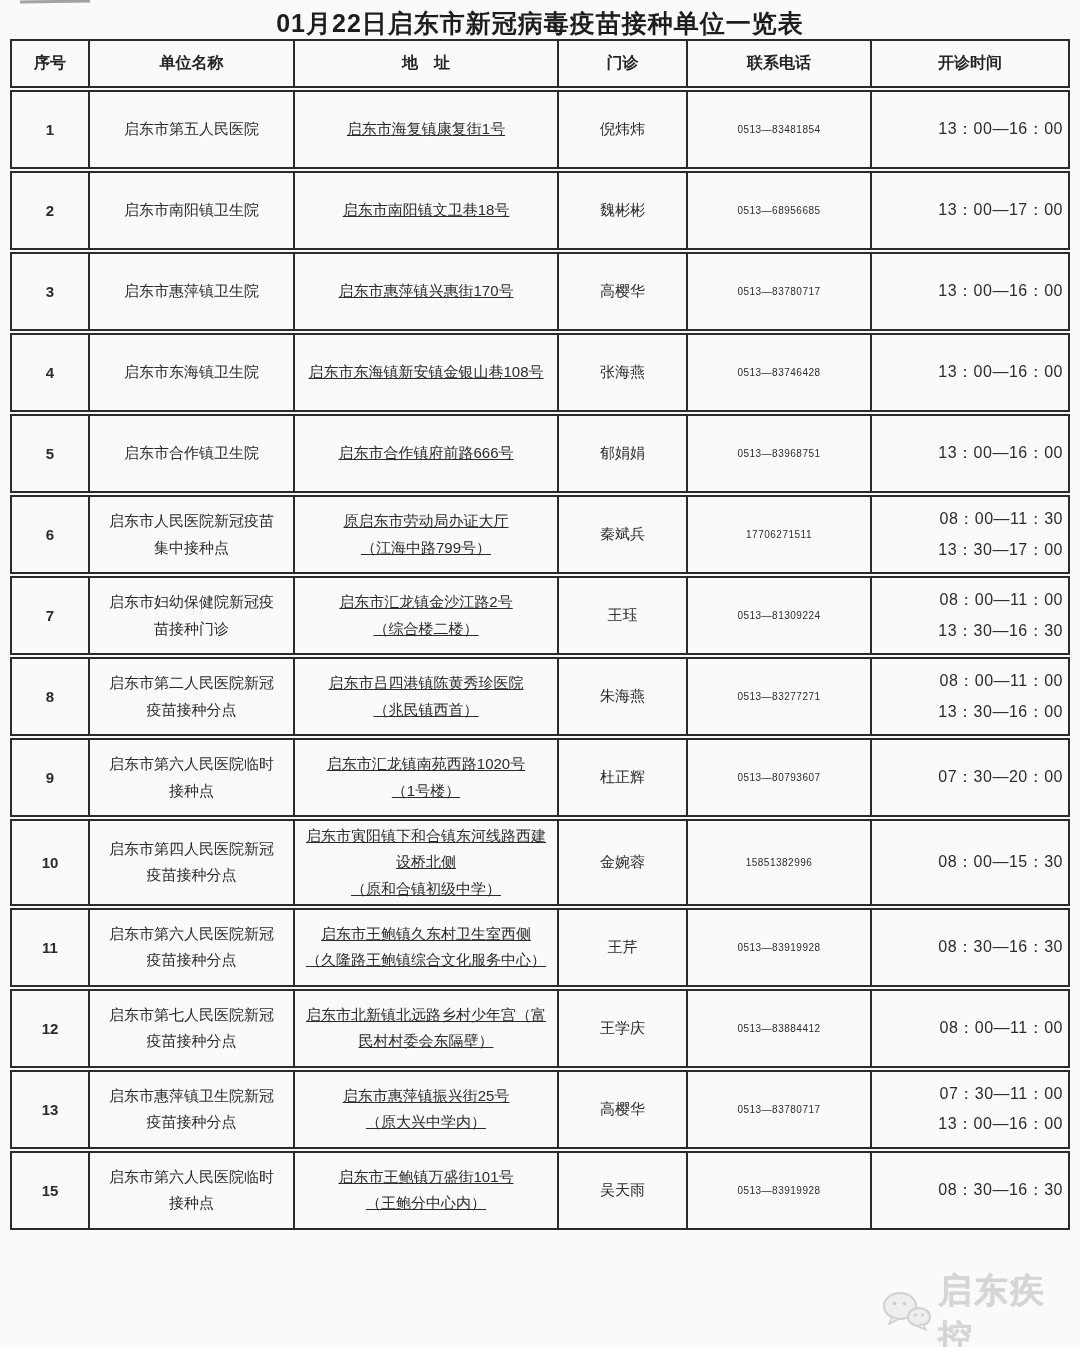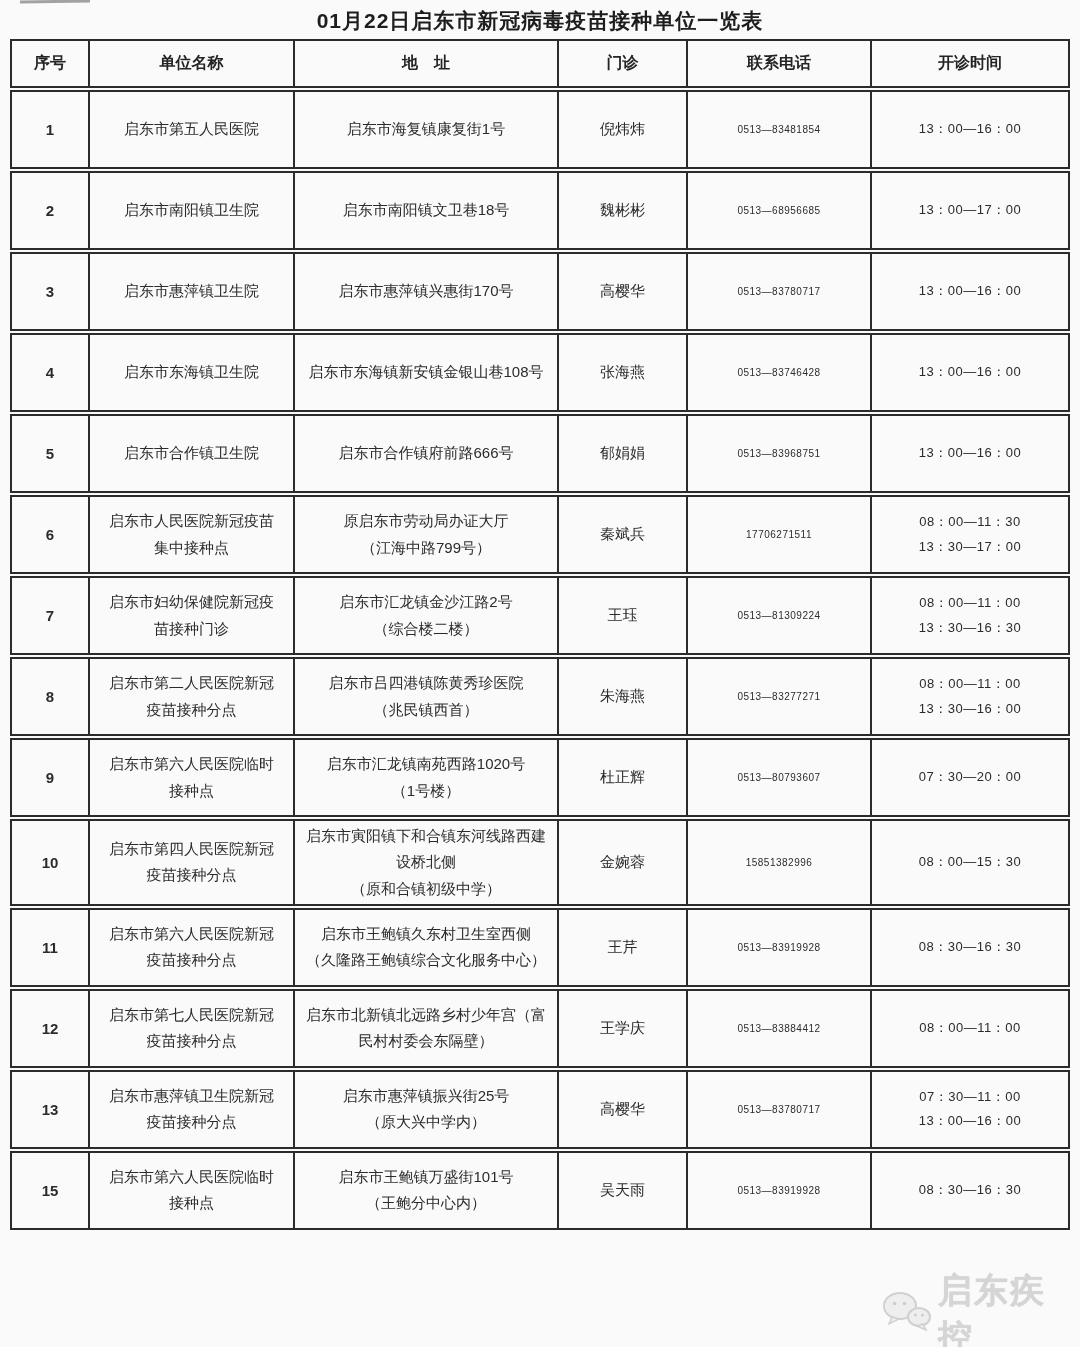--- a/index.html
+++ b/index.html
@@ -8,21 +8,21 @@
     background: #fafafa;
     font-family: "Liberation Sans", sans-serif;
     color: #2b2b2b;
     position: relative;
     overflow: hidden;
   }
   .page-title {
     position: absolute;
     top: 7px; left: 0; width: 100%;
     text-align: center;
-    font-size: 21px;
+    font-size: 25px;
     font-weight: bold;
     color: #1d1d1d;
     letter-spacing: 1px;
   }
   .edge-artifact {
     position: absolute; top: 0; left: 20px;
     width: 70px; height: 3px;
     background: #5a5a5a; opacity: .55;
     transform: rotate(-1deg);
   }
@@ -50,24 +50,24 @@
   tr.head-row th {
     height: 26px;
     font-size: 16px;
     font-weight: bold;
     color: #242424;
     padding: 12px 4px;
   }
   tr.data-row td { height: 79px; }
   td.cell-no { font-weight: bold; font-size: 15px; }
   td.cell-unit { line-height: 1.75; padding: 2px 13px; }
-  td.cell-address { line-height: 1.75; white-space: pre-line; padding: 2px 4px; }
+  td.cell-address { line-height: 1.75; white-space: pre-line; padding: 2px 4px; text-decoration: underline; }
   td.cell-person { font-size: 15px; }
   td.cell-phone { font-size: 10px; letter-spacing: .5px; }
-  td.cell-hours { white-space: pre-line; line-height: 1.9; font-size: 13px; letter-spacing: .5px; }
+  td.cell-hours { white-space: pre-line; line-height: 1.9; font-size: 16px; letter-spacing: .5px; text-align: right; }
   .watermark {
     position: absolute;
     left: 880px; top: 1268px;
     display: flex; align-items: center;
     opacity: .8;
   }
   .watermark-text {
     font-size: 34px;
     font-weight: bold;
     color: #cccccc;

